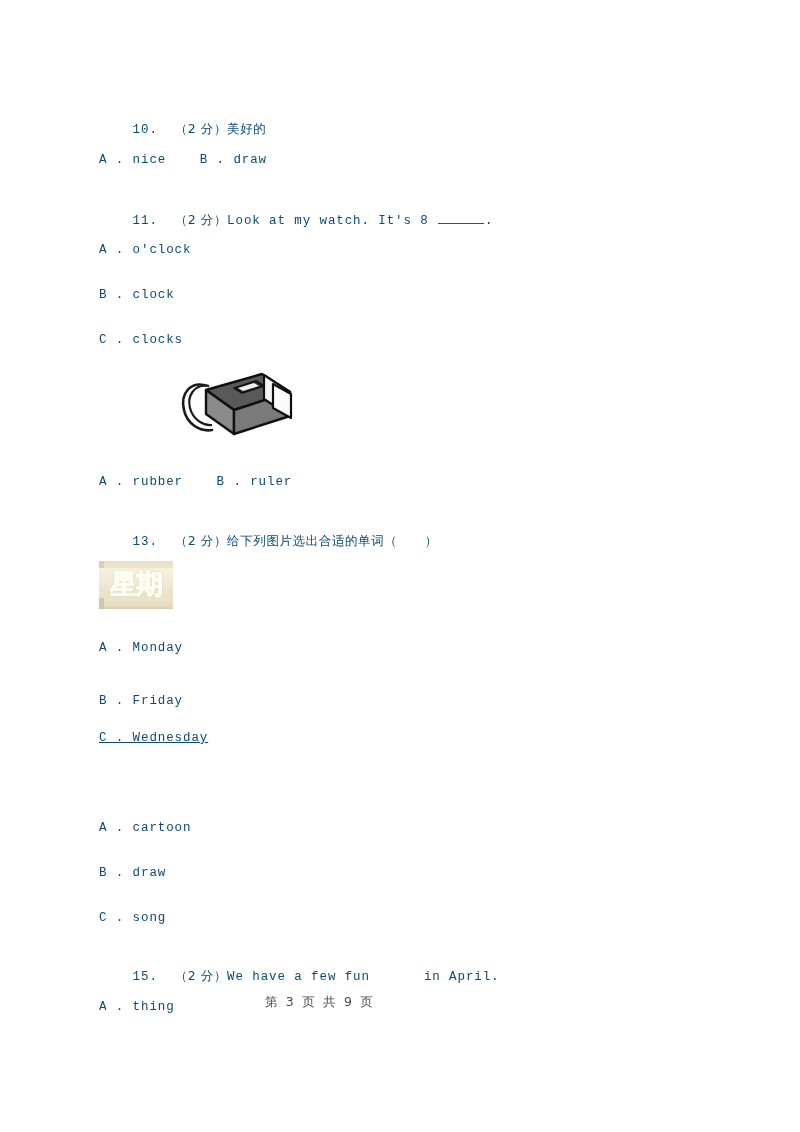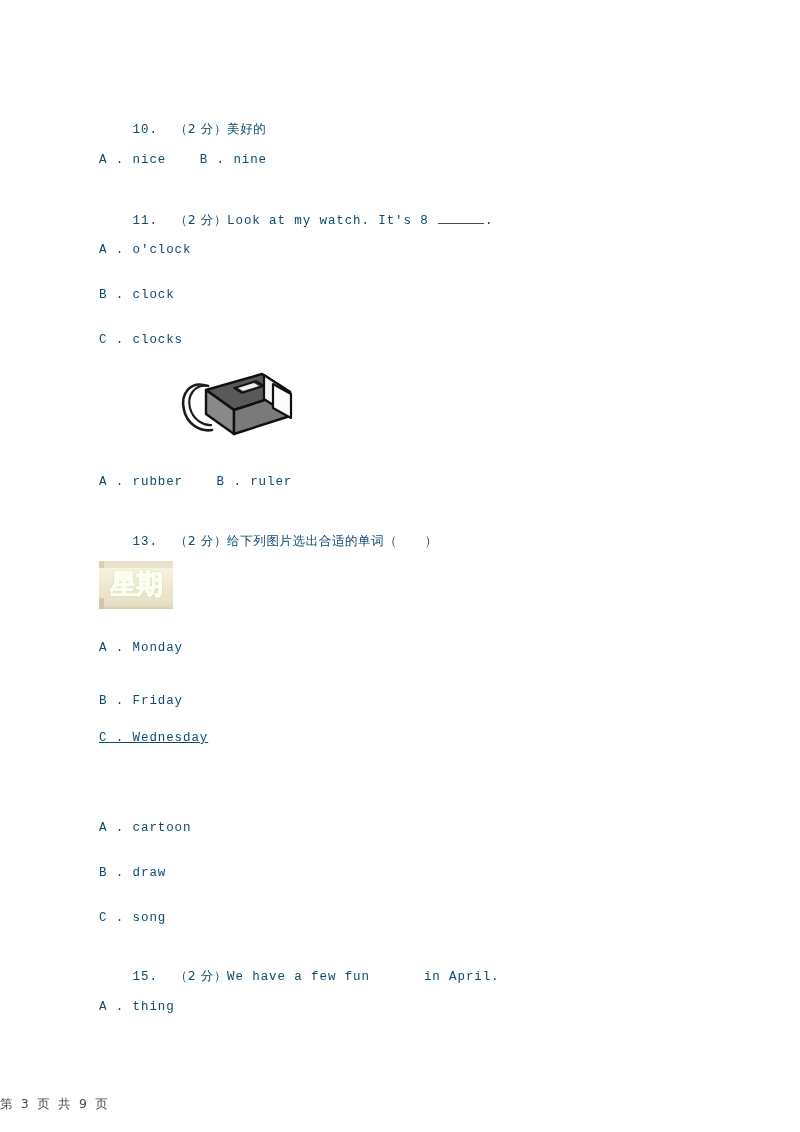--- a/index.html
+++ b/index.html
@@ -61,22 +61,23 @@
   }
   .gap-wide {
     display: inline-block;
     width: 54px;
   }
 
   
   .footer {
     position: absolute;
     left: 0;
-    top: 1096px;
+    top: 994px;
     width: 640px;
+    text-align: center;
     font-family: "DejaVu Sans", sans-serif;
     font-size: 12.5px;
     letter-spacing: 2.2px;
     color: #4a4a4a;
   }
 
   
   .fig-eraser {
     position: absolute;
     left: 178px;
@@ -145,21 +146,21 @@
 </style>
 </head>
 <body>
 
 <div class="page">
 
   <div class="line stem" style="top:105px;">
     <span>10.</span><span class="gapsm">&nbsp;&nbsp;</span><span class="cjk">（2 分）</span><span class="cjk">美好的</span>
   </div>
 
-  <div class="line opt" style="top:152px;">A . nice    B . nine</div>
+  <div class="line opt" style="top:152px;">A . nice    B . draw</div>
 
   <div class="line stem" style="top:196px;">
     <span>11.</span><span>&nbsp;&nbsp;</span><span class="cjk">（2 分）</span><span>Look at my watch. It's 8 </span><span class="blank-ul"></span><span>.</span>
   </div>
 
   <div class="line opt" style="top:242px;text-align:right;">A . o'clock</div>
   <div class="line opt" style="top:287px;">B . clock</div>
   <div class="line opt" style="top:332px;">C . clocks</div>
 
   <div class="fig-eraser">

